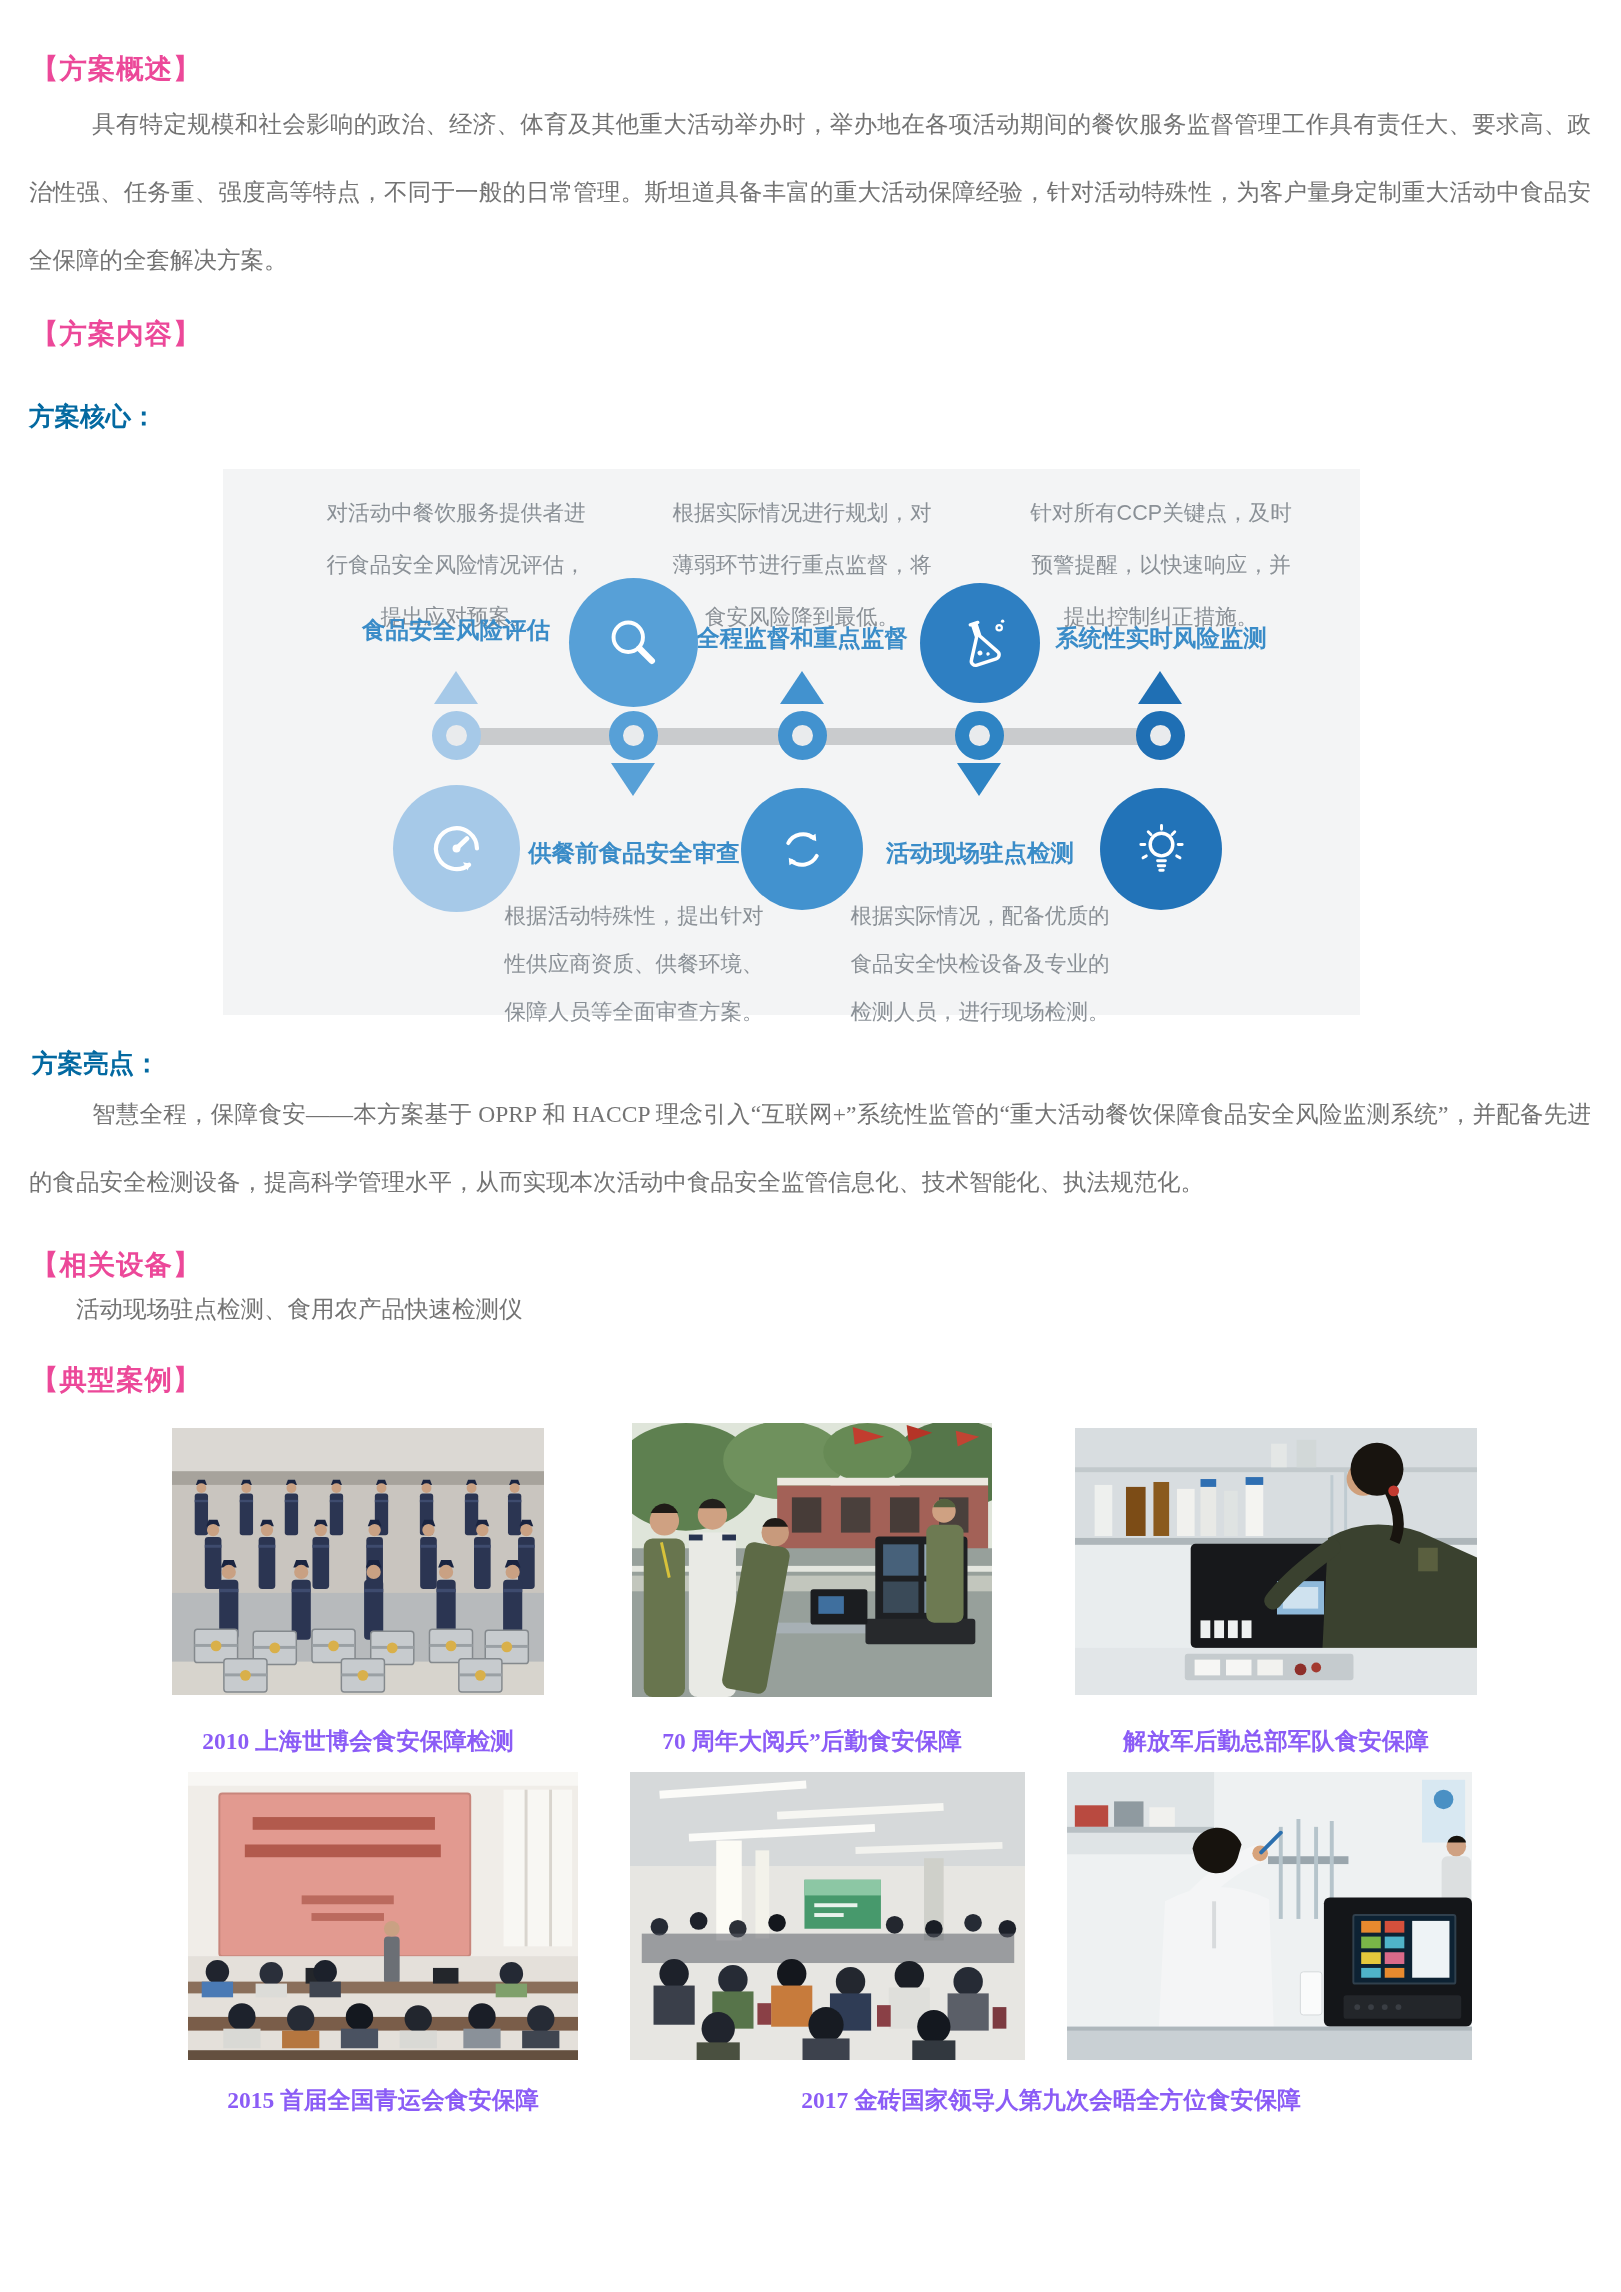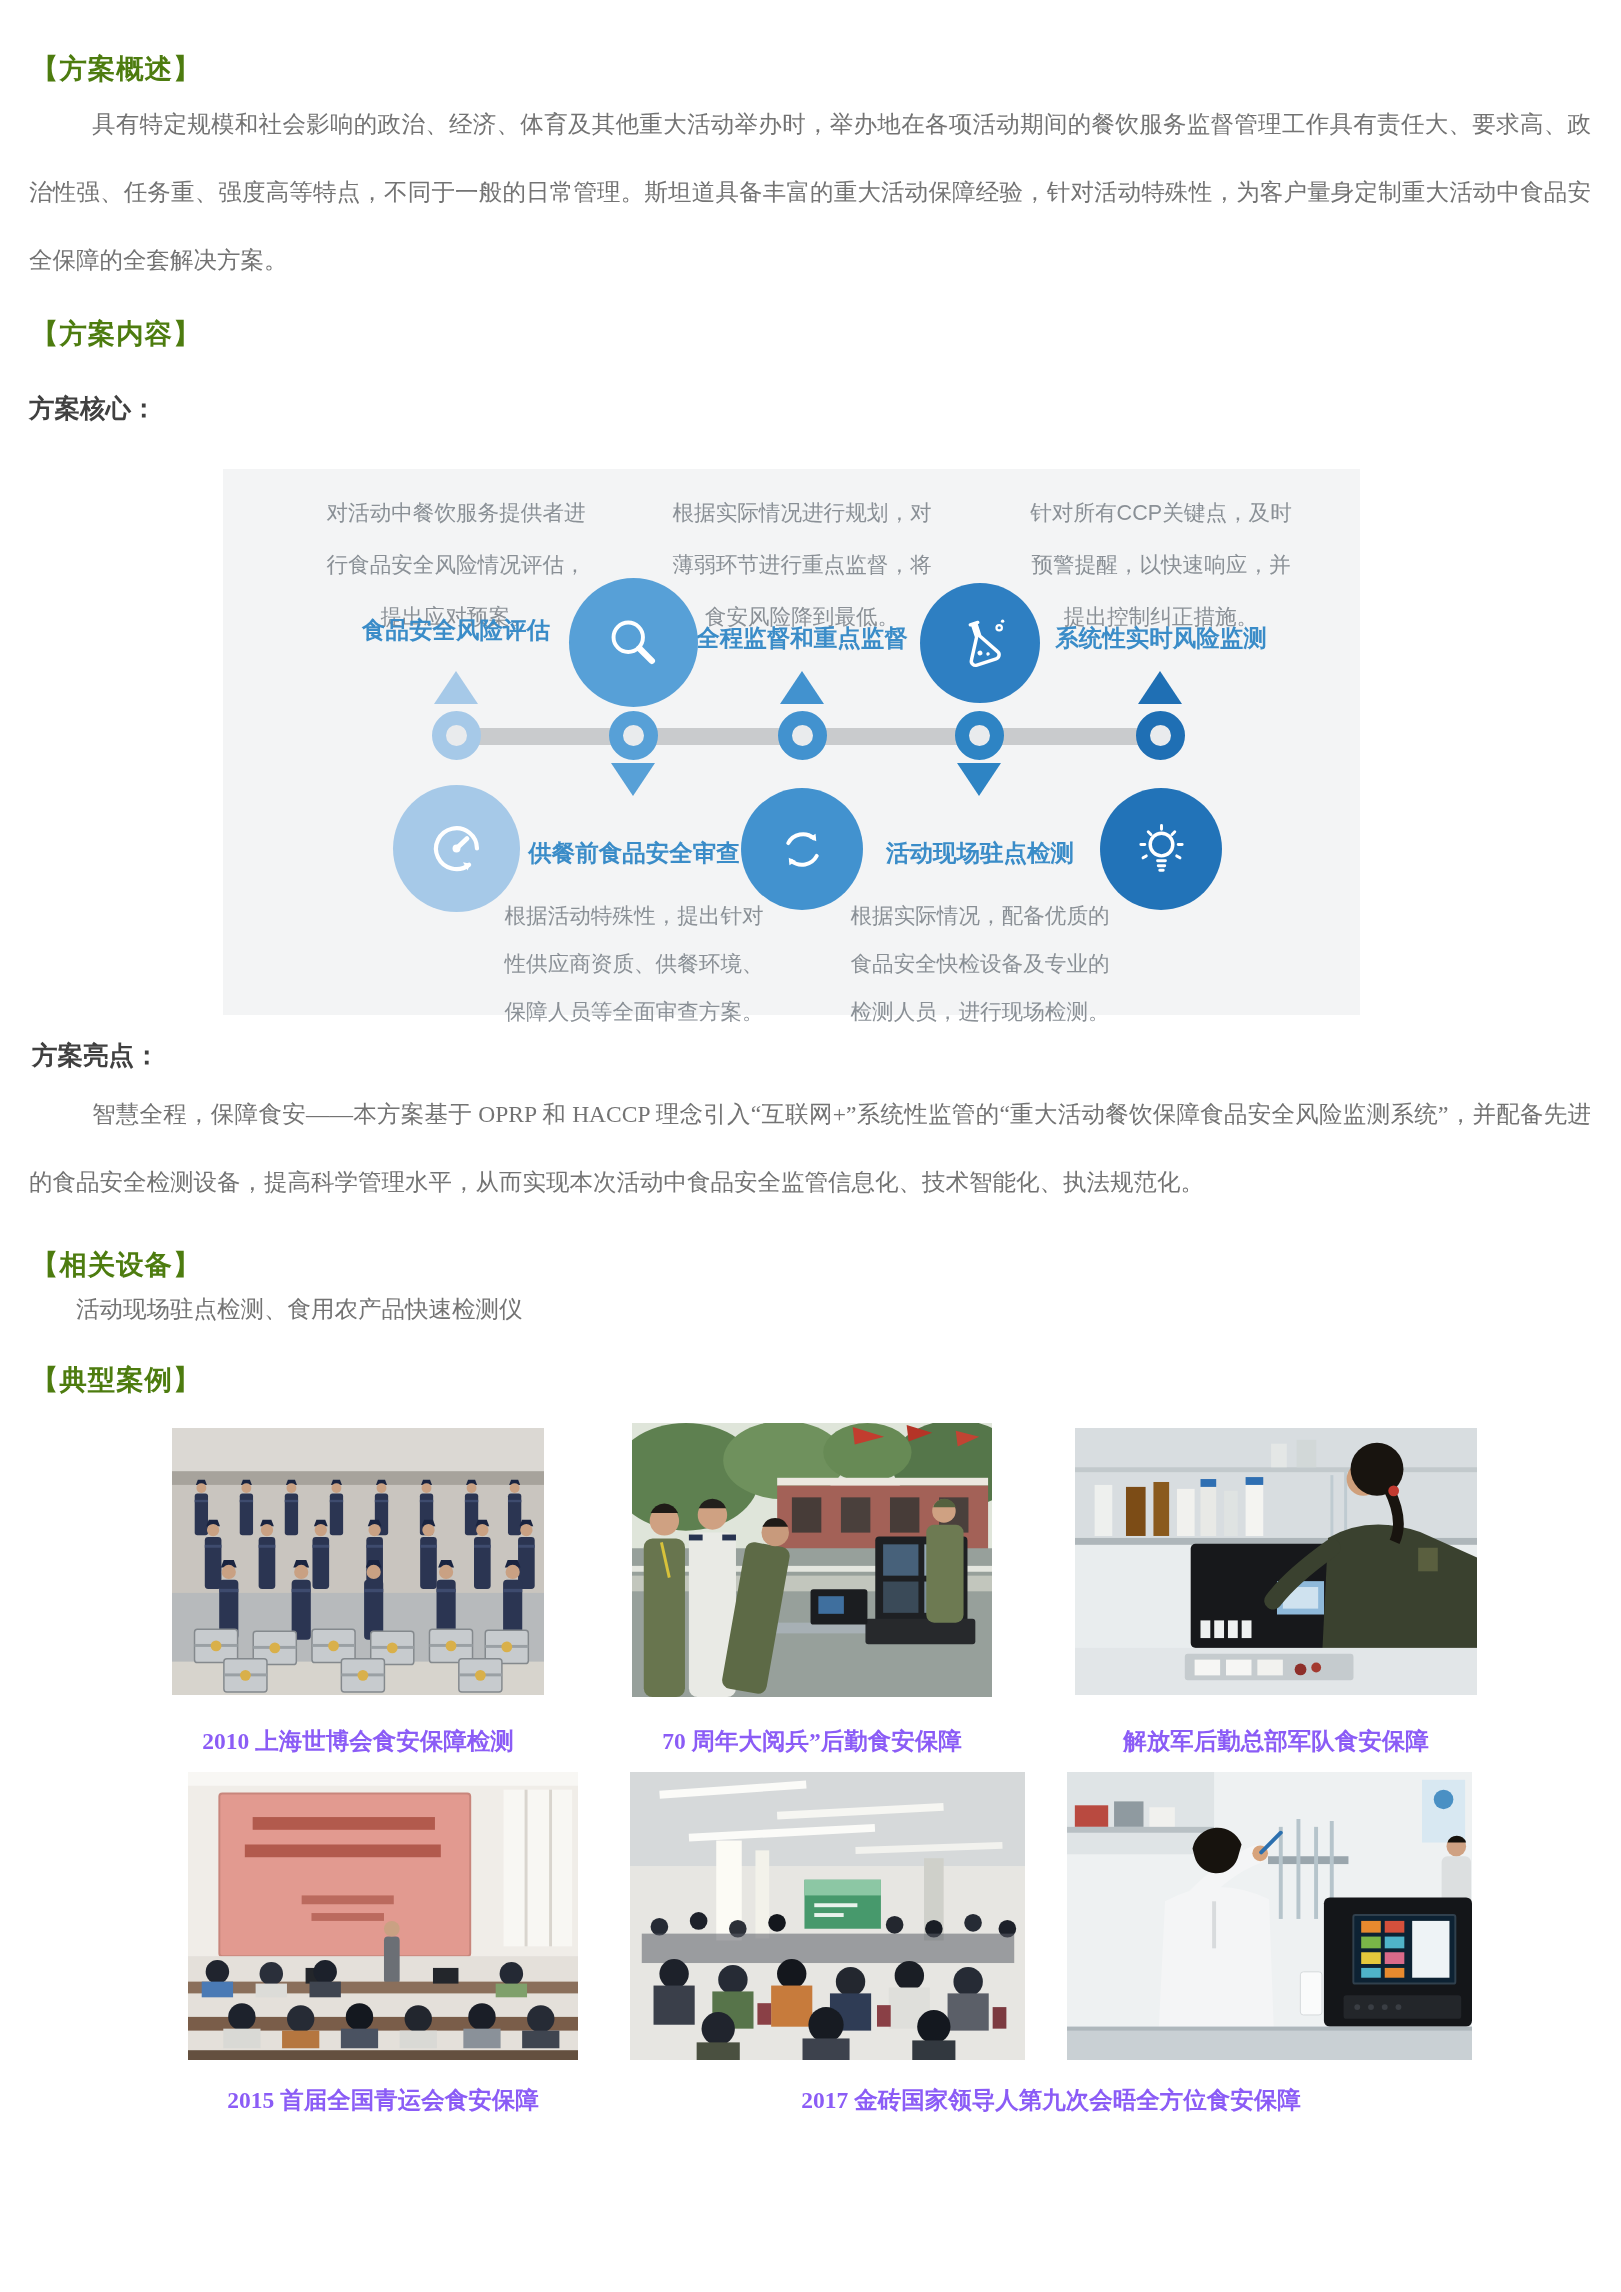--- a/index.html
+++ b/index.html
@@ -1,20 +1,20 @@
 <!DOCTYPE html>
 <html><head>
 <meta charset="utf-8">
 <style>
   html,body{margin:0;padding:0;background:#fff;}
   .page{position:relative;width:1621px;height:2293px;background:#ffffff;overflow:hidden;
         font-family:"Liberation Sans",sans-serif;color:#000;}
   .abs{position:absolute;}
-  .h-blue{color:#4d7c0f;font:bold 27.4px/35px "Liberation Sans",sans-serif;letter-spacing:1px;}
-  .black-label{font:bold 25.5px/33px "Liberation Sans",sans-serif;color:#404040;}
+  .h-blue{color:#ec4899;font:bold 27.4px/35px "Liberation Sans",sans-serif;letter-spacing:1px;}
+  .black-label{font:bold 25.5px/33px "Liberation Sans",sans-serif;color:#0369a1;margin-top:8px;}
   .body-p{font:23.5px/68px "Liberation Serif",serif;text-align:justify;color:#737373;}
   .indent{text-indent:63px;}
   .caption{font:bold 23.5px/29px "Liberation Serif",serif;text-align:center;color:#8b5cf6;}
   
   .diagram{background:#f3f4f5;}
   .dnote{font:21.6px/52px "Liberation Sans",sans-serif;color:#8a9096;text-align:center;white-space:pre-line;}
   .dnote.small{line-height:48px;}
   .dlabel{font:bold 23.5px/29px "Liberation Sans",sans-serif;color:#3a8cc8;text-align:center;}
   .circle{border-radius:50%;display:flex;align-items:center;justify-content:center;}
   .tri-up{width:0;height:0;border-left:22.5px solid transparent;border-right:22.5px solid transparent;}

